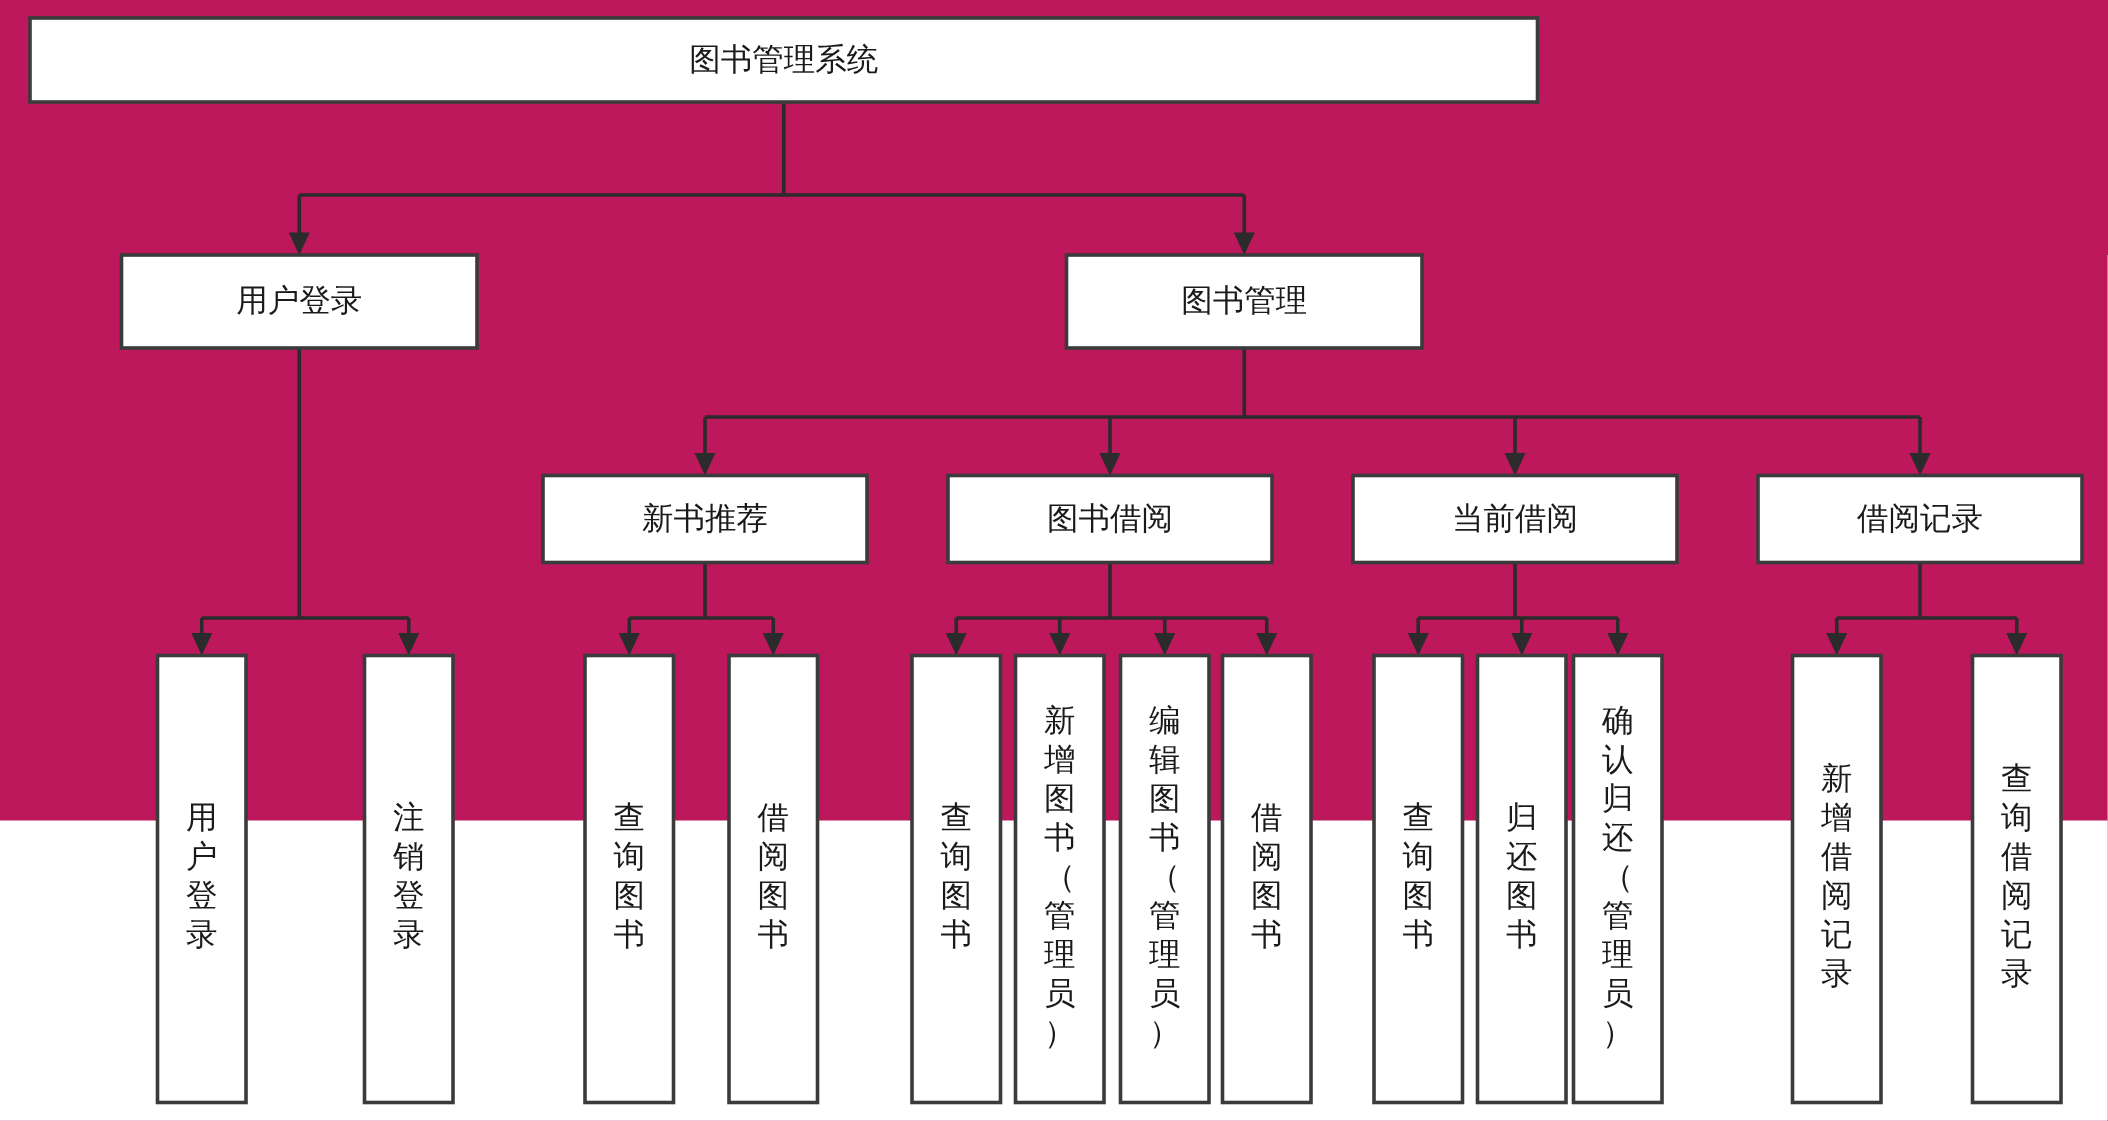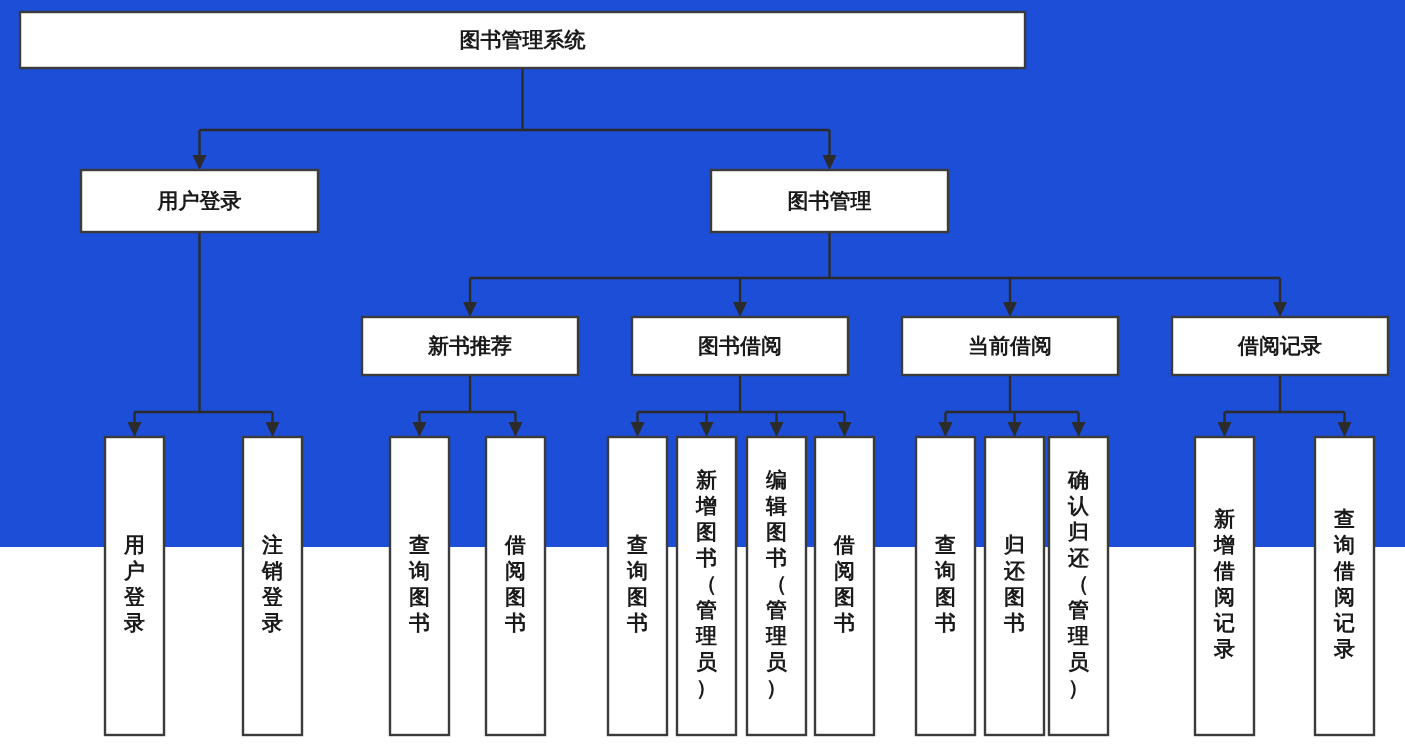--- a/index.html
+++ b/index.html
@@ -12,22 +12,21 @@
     width: 1405px;
     height: 747px;
     font-family: "Liberation Sans", "DejaVu Sans", sans-serif;
     overflow: hidden;
     position: relative;
   }
   #diagram-root {
     position: relative;
     width: 1405px;
     height: 547px;
-    background: #1d4ed8;
-    font-weight: bold;
+    background: #be185d;
   }
   svg.diagram-canvas {
     position: absolute;
     left: 0;
     top: 0;
     width: 1405px;
     height: 747px;
     display: block;
   }
   .node-box {

